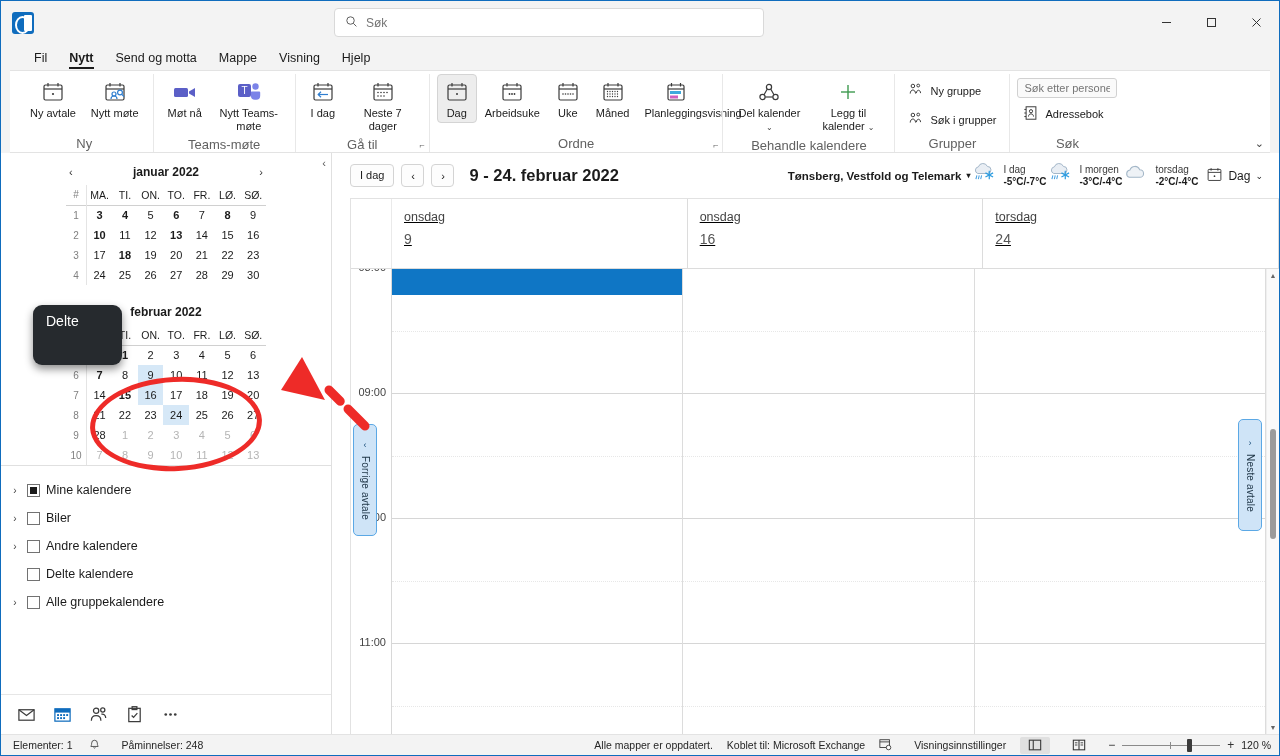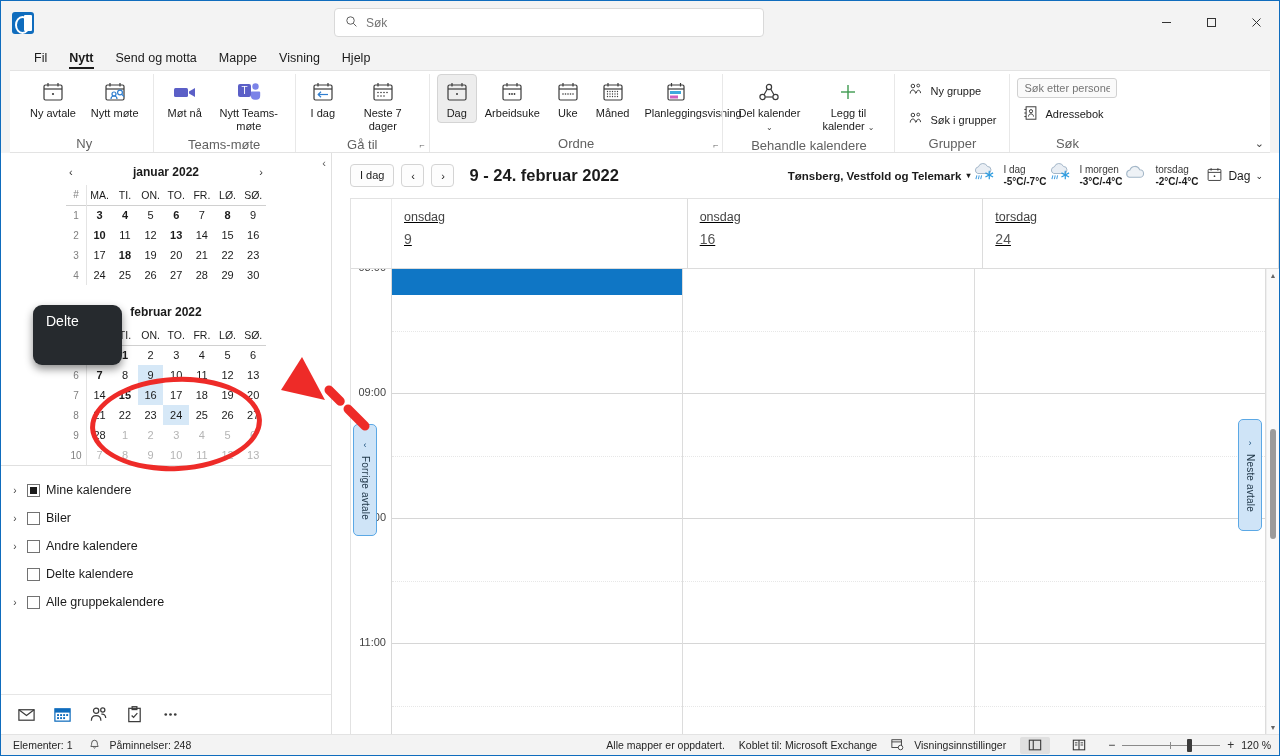--- a/index.html
+++ b/index.html
@@ -489,21 +489,21 @@
     background: #f3f3f3;
     border-top: 1px solid #e3e3e3;
     display: flex;
     align-items: center;
     font-size: 10.5px;
     color: #262626;
     padding: 0 8px 0 12px;
     gap: 16px;
   }
   .sb-right { margin-left: auto; display: flex; align-items: center; gap: 14px; }
-  .sb-item { display: flex; align-items: center; gap: 10px; text-align: center; }
+  .sb-item { display: flex; align-items: center; gap: 22px; text-align: center; }
   .sb-viewbtn {
     width: 30px; height: 17px;
     display: flex; align-items: center; justify-content: center;
   }
   .sb-viewbtn.active { background: #e0e0e0; border-radius: 2px; }
   .zoomslider { display: flex; align-items: center; gap: 7px; }
   .zs-track {
     width: 98px; height: 1px;
     background: #8a8a8a;
     position: relative;

